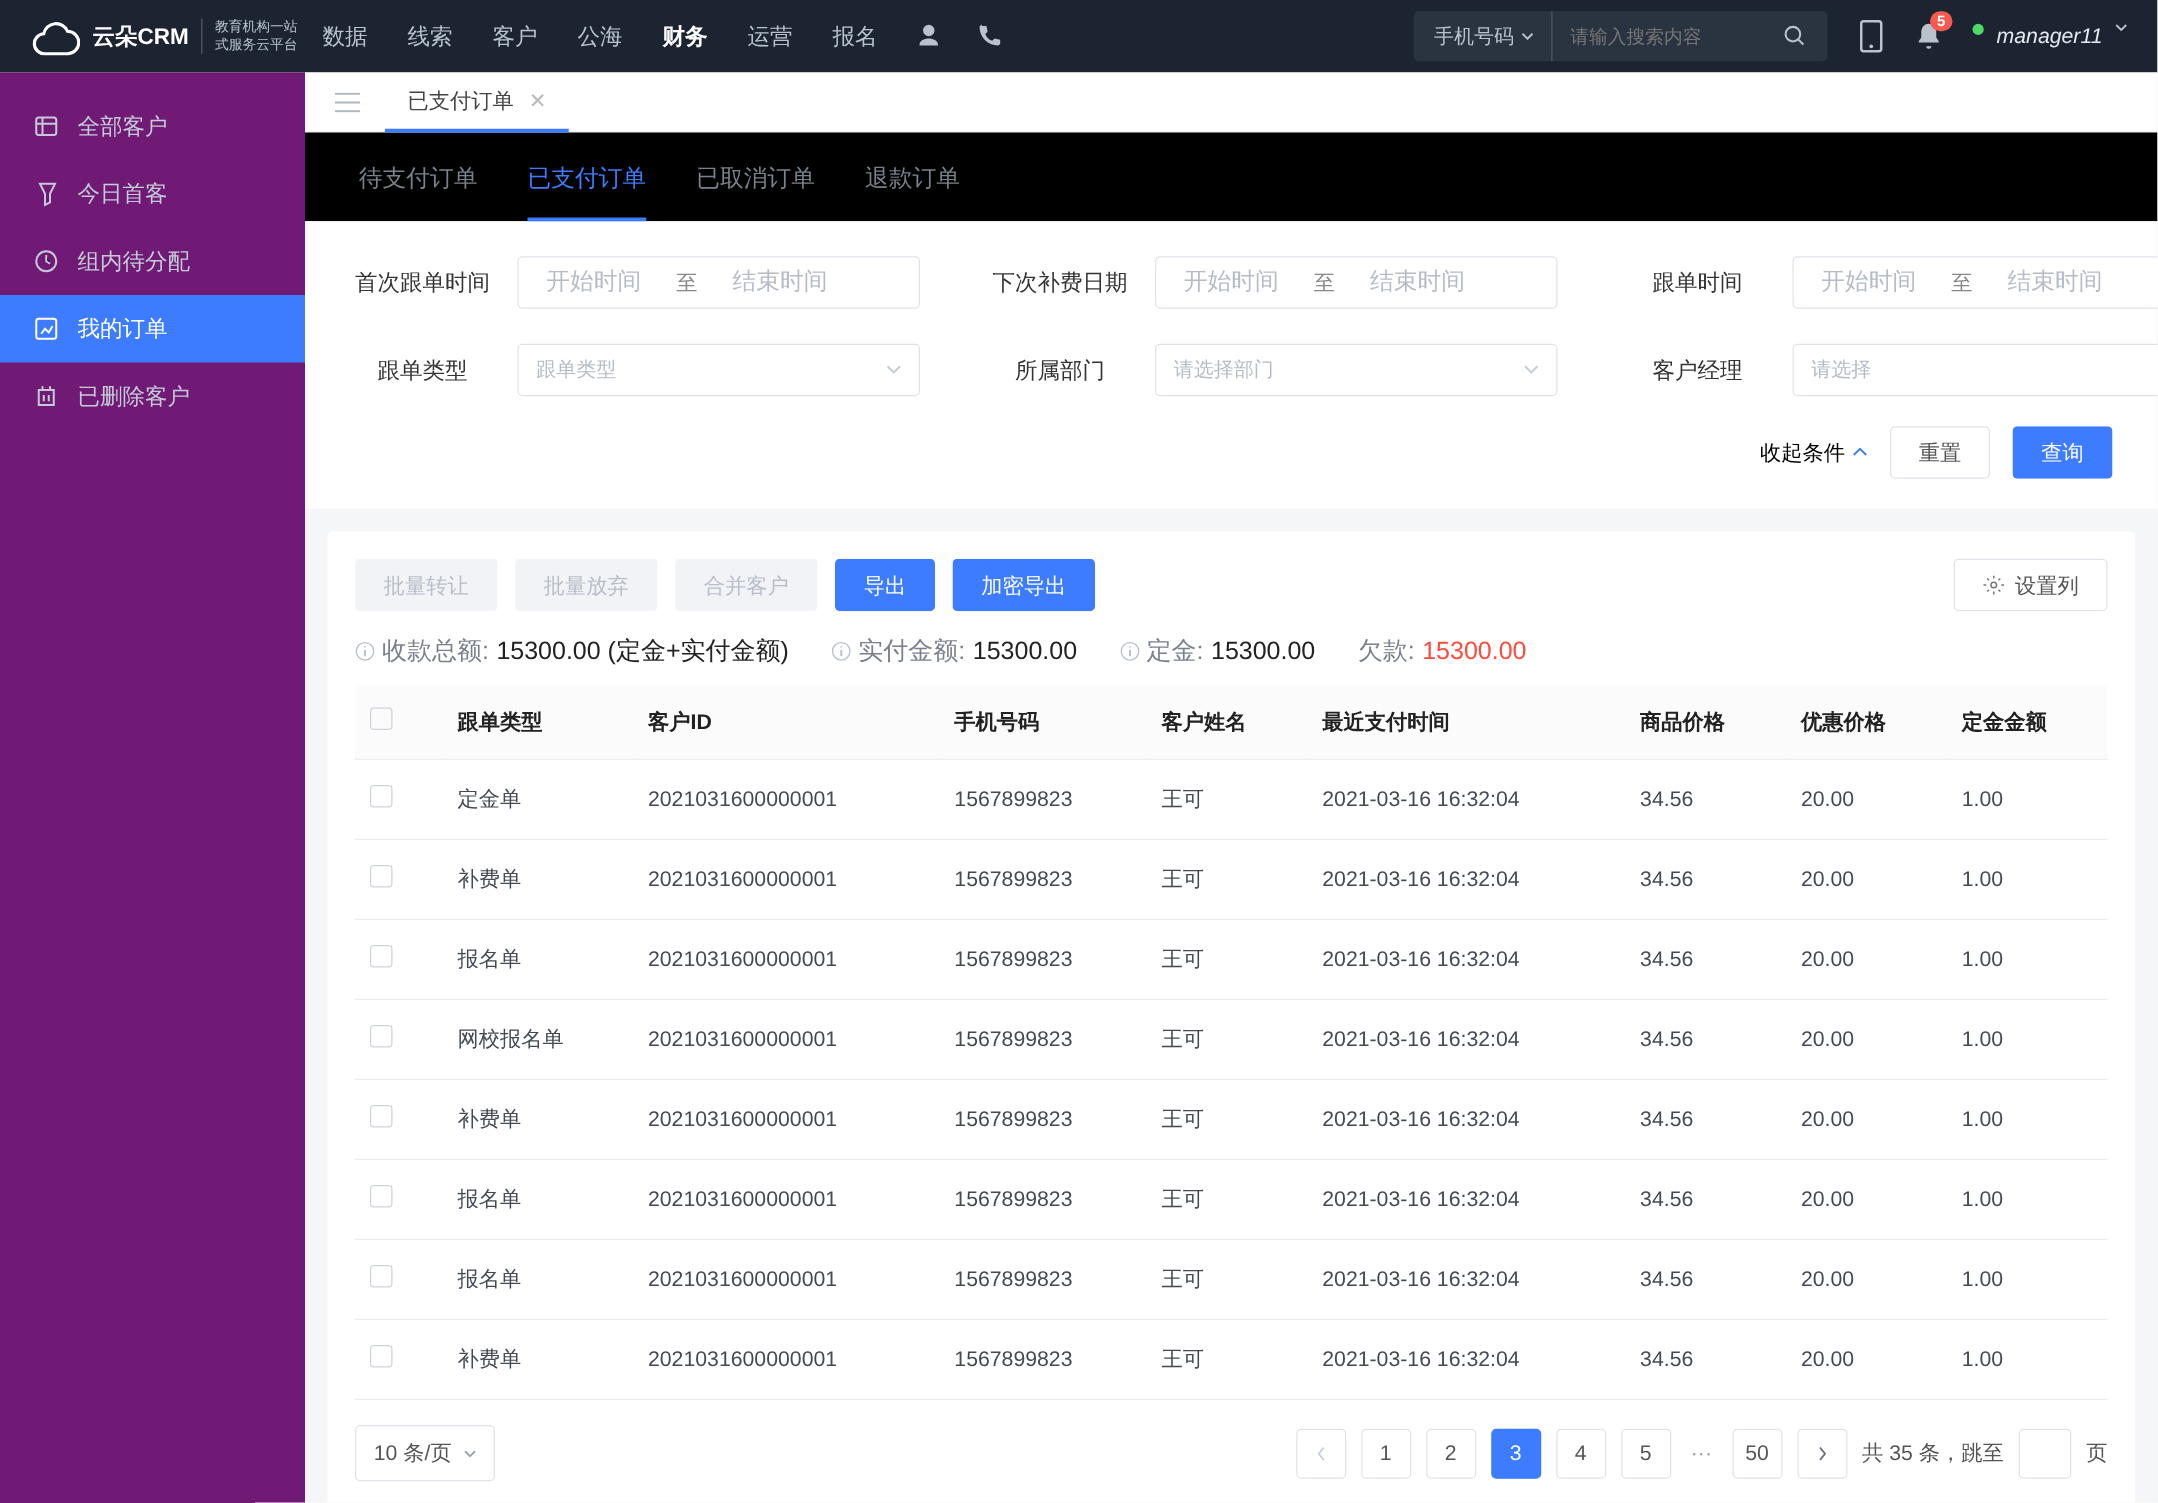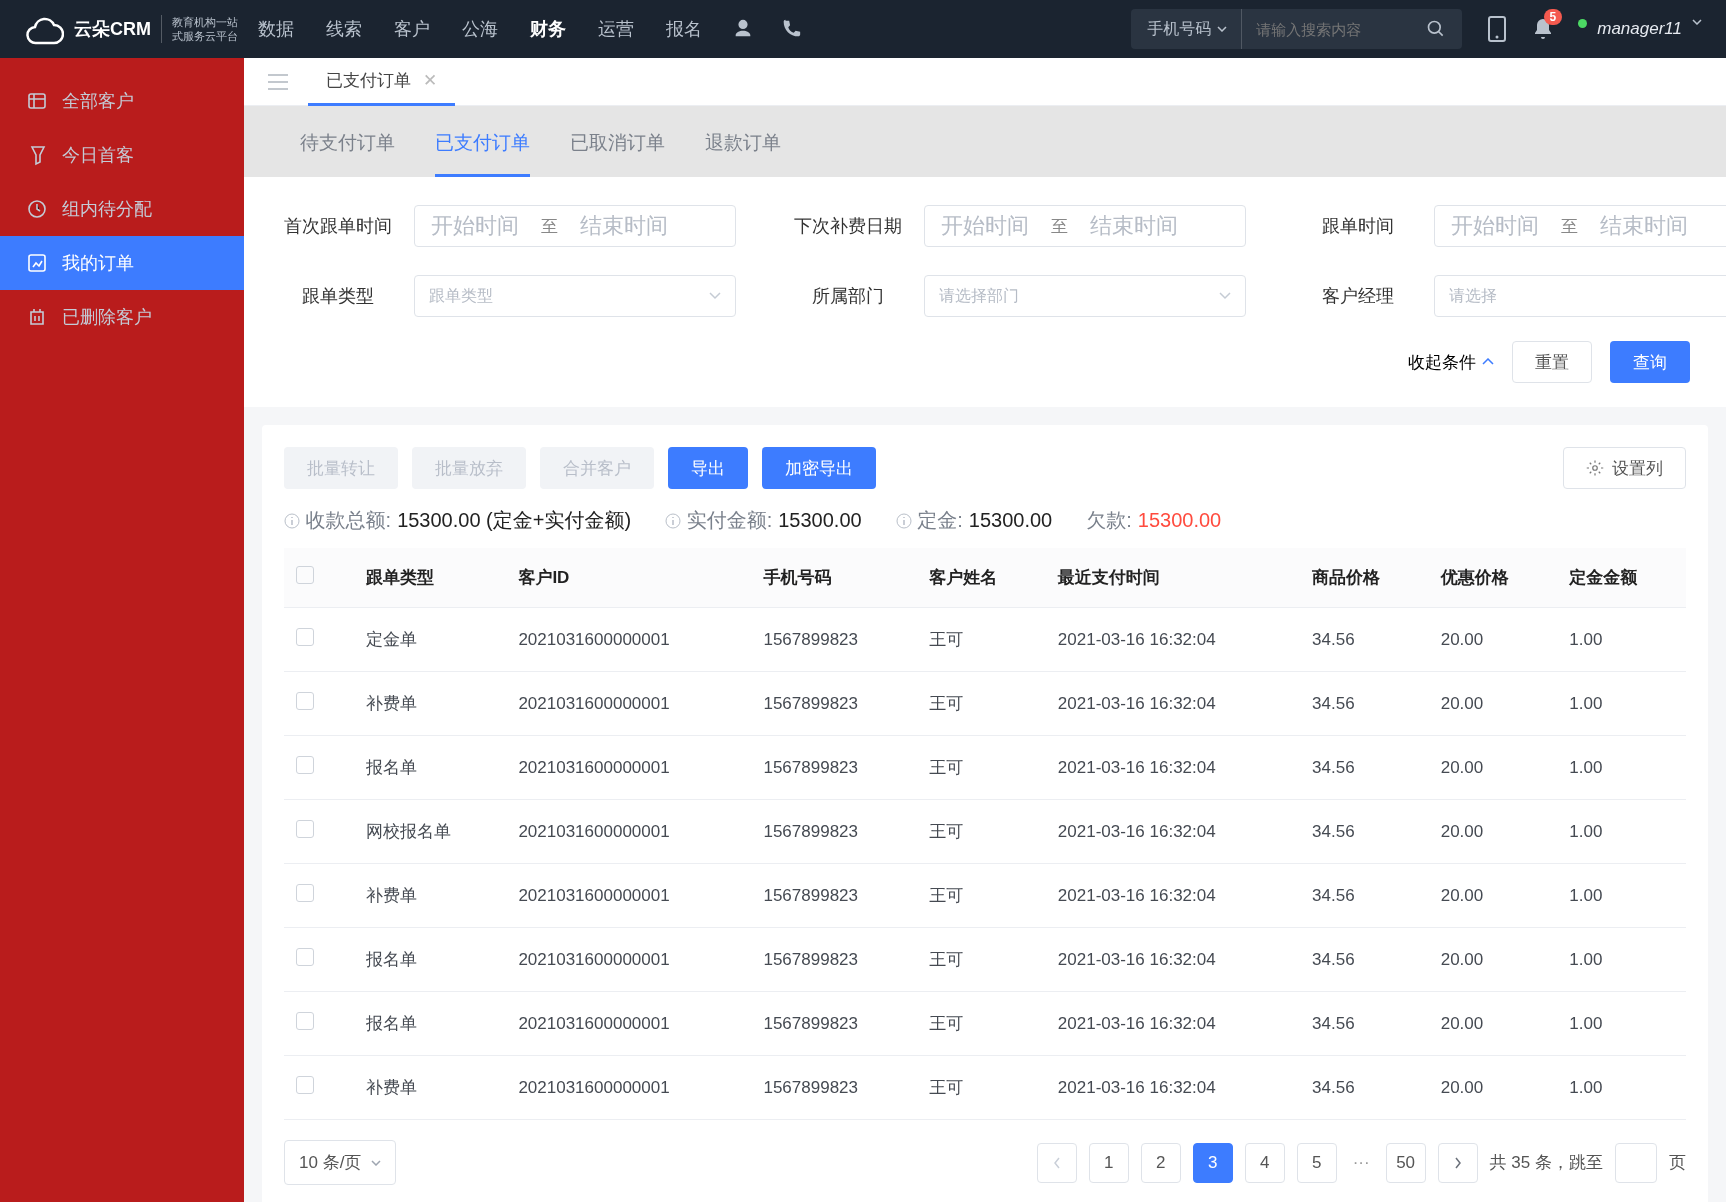--- a/index.html
+++ b/index.html
@@ -20,46 +20,46 @@
 .search-wrap { display: flex; align-items: center; background: #2a3441; border-radius: 4px; height: 40px; padding: 0 16px; }
 .search-select { color: #b9c2cd; font-size: 16px; padding-right: 14px; border-right: 1px solid rgba(255,255,255,0.18); display: flex; align-items: center; gap:6px; height:100%; }
 .search-input { background: transparent; border: none; outline: none; color: #b9c2cd; font-size: 15px; margin-left: 14px; width: 150px; }
 .search-icon { color: #b9c2cd; margin-left: 20px; }
 .badge { position: relative; }
 .badge-count { position: absolute; top: -8px; right: -8px; background: #f45a4f; color: #fff; font-size: 12px; border-radius: 10px; padding: 1px 6px; font-weight:600; }
 .user { display: flex; gap: 10px; color: #e6eaf0; font-size: 17px; font-style: italic; }
 .status-dot { width: 9px; height: 9px; border-radius: 50%; background: #4cd964; }
 
 
-.sidebar { position: absolute; top: 58px; left: 0; bottom: 0; width: 244px; background: #b91c1c; padding-top: 16px; }
+.sidebar { position: absolute; top: 58px; left: 0; bottom: 0; width: 244px; background: #701a75; padding-top: 16px; }
 .side-item { display: flex; align-items: center; gap: 14px; height: 54px; padding: 0 26px; color: #c4cbd6; font-size: 18px; cursor: pointer; }
 .side-item.active { background: #3d7cff; color: #fff; }
 .side-icon { width: 22px; height: 22px; flex-shrink: 0; }
 
 
 .main { position: absolute; left: 244px; top: 58px; right: 0; bottom: 0; background: #f5f6f8; overflow: hidden; }
 
 
 .tabbar { height: 48px; background: #fff; display: flex; align-items: center; padding: 0 24px; border-bottom: 1px solid #eceef2; }
 .tabbar-toggle { color:#b0b6bf; margin-right: 20px; }
 .page-tab { height: 48px; display: flex; align-items: center; gap: 12px; padding: 0 18px; border-bottom: 3px solid #3d7cff; color: #444; font-size: 17px; }
 .page-tab-close { color: #bbb; cursor: pointer; }
 
 
 .content { margin: 0; padding: 0; }
-.subtabs { display: flex; gap: 40px; padding: 24px 36px 0 56px; background: #e5e5e5; }
+.subtabs { display: flex; gap: 40px; padding: 24px 36px 0 43px; background: #000000; }
 .subtab { padding-bottom: 18px; font-size: 19px; color: #7b818b; cursor: pointer; }
 .subtab.active { color: #3d7cff; border-bottom: 3px solid #3d7cff; font-weight: 500; }
 
 .filters { background: #fff; padding: 28px 36px 24px 36px; }
 .filter-row { display: flex; gap: 54px; align-items: center; margin-bottom: 28px; }
 .filter-group { display: flex; align-items: center; gap: 18px; }
 .filter-label { font-size: 18px; color: #333; width: 116px; text-align: center; }
 .date-range { display: flex; align-items: center; border: 1px solid #dfe3e9; border-radius: 4px; height: 42px; width: 322px; background:#fff; }
-.date-range input { border: none; outline: none; text-align: center; font-size: 22px; color: #333; width: 120px; }
+.date-range input { border: none; outline: none; text-align: center; font-size: 19px; color: #333; width: 120px; }
 .date-range input::placeholder { color: #b6bcc6; }
 .date-sep { color: #888; padding: 0 6px; }
 .date-icon { color: #9ea5b0; padding: 0 10px; margin-left:auto; }
 .select-box { border: 1px solid #dfe3e9; border-radius: 4px; height: 42px; width: 322px; display: flex; align-items: center; padding: 0 14px; justify-content: space-between; background:#fff; }
 .select-box span { color: #b6bcc6; font-size: 16px; }
 .select-box .caret { color: #b6bcc6; }
 
 .filter-actions { display: flex; justify-content: flex-end; align-items: center; gap: 18px; padding: 0 36px 24px 36px; background: #fff; }
 .link-collapse { color: #000000; font-size: 17px; display: flex; align-items: center; gap: 6px; cursor: pointer; }
 .btn { height: 42px; padding: 0 22px; border-radius: 4px; font-size: 17px; cursor: pointer; display: inline-flex; align-items: center; justify-content: center; border: 1px solid transparent; }

